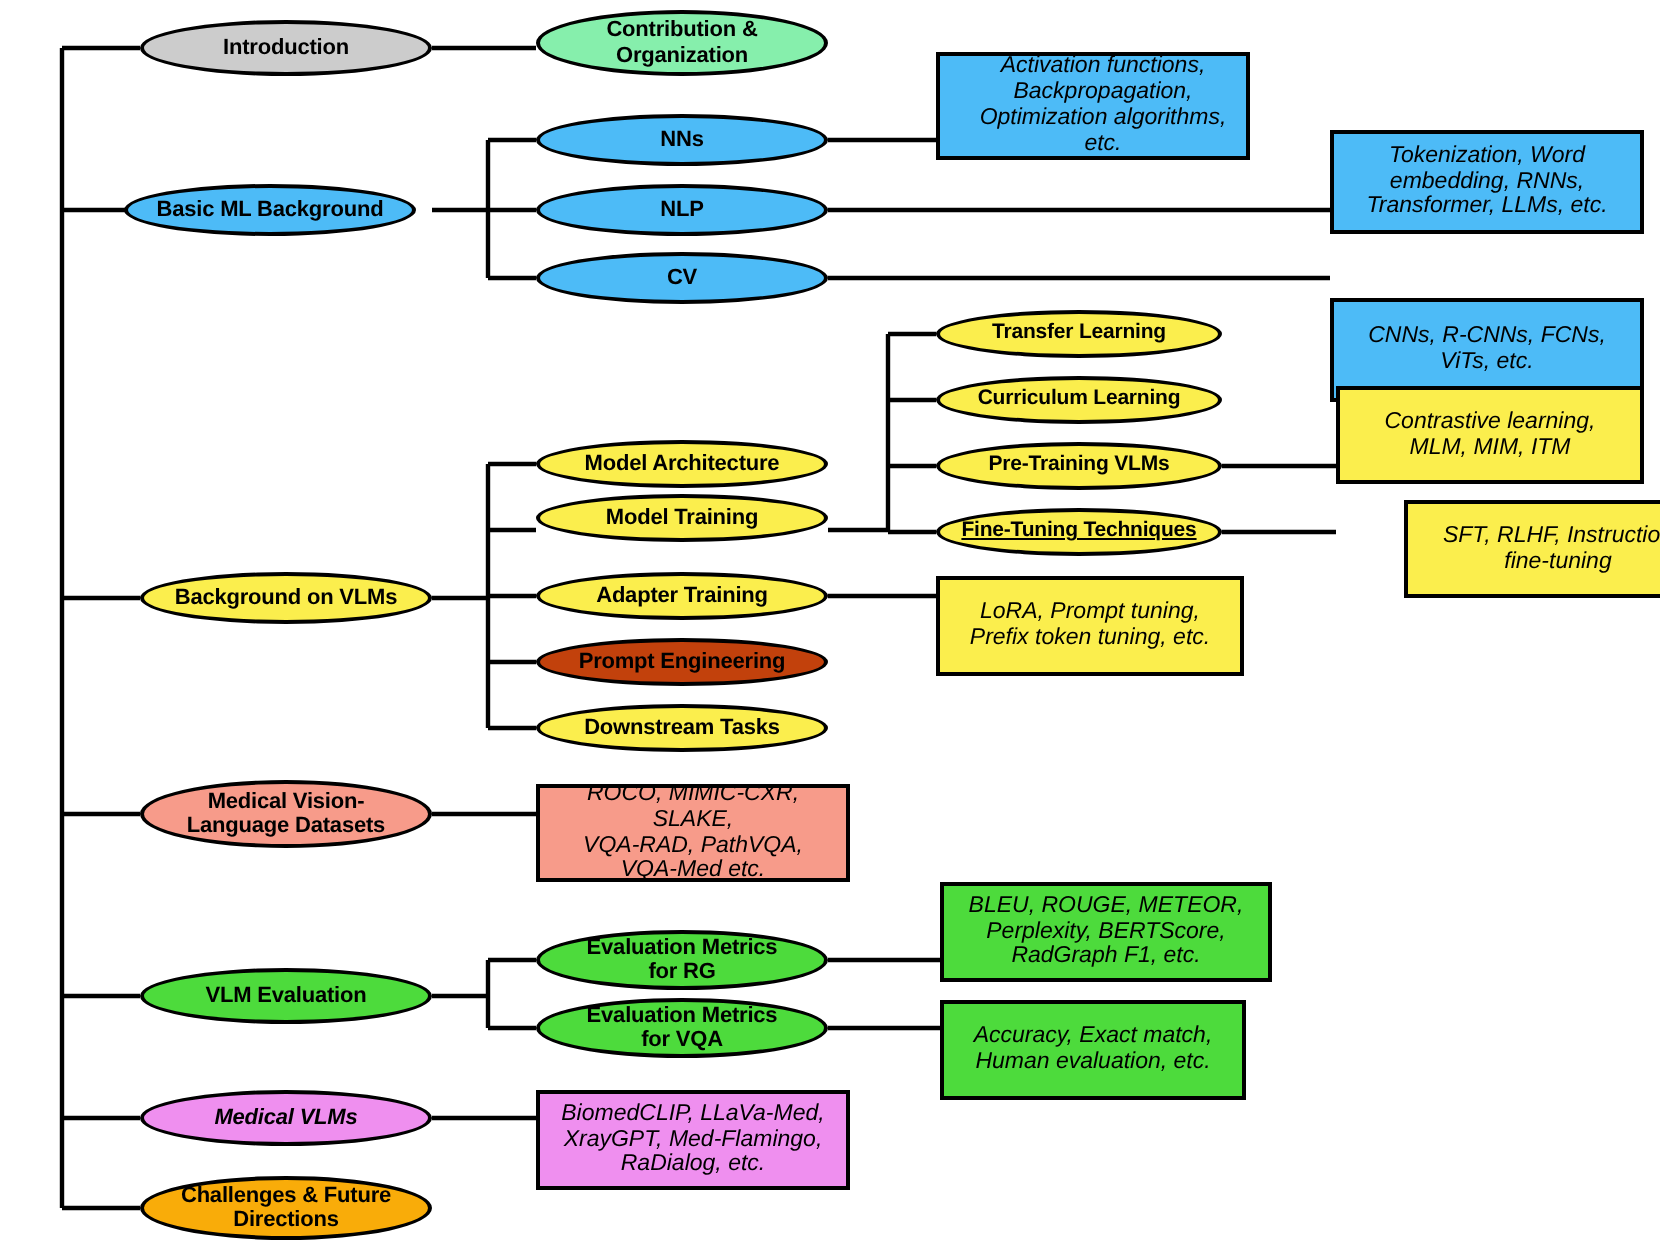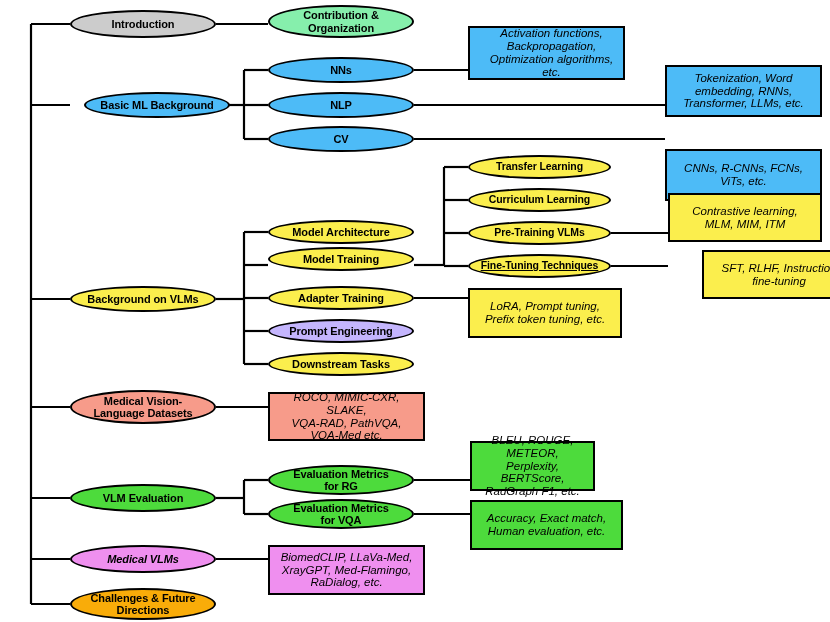--- a/index.html
+++ b/index.html
@@ -118,21 +118,21 @@
   </svg>
 
   <div class="node ellipse" style="left:70px;top:10px;width:146px;height:28px;background:#cccccc;">
     <span>Introduction</span>
   </div>
 
   <div class="node ellipse" style="left:268px;top:5px;width:146px;height:33px;background:#86efac;">
     <span>Contribution &amp;<br>Organization</span>
   </div>
 
-  <div class="node ellipse" style="left:84px;top:92px;width:146px;height:26px;background:#4dbbf7;">
+  <div class="node ellipse" style="left:62px;top:92px;width:146px;height:26px;background:#4dbbf7;">
     <span>Basic ML Background</span>
   </div>
 
   <div class="node ellipse" style="left:268px;top:57px;width:146px;height:26px;background:#4dbbf7;">
     <span>NNs</span>
   </div>
 
   <div class="node ellipse" style="left:268px;top:92px;width:146px;height:26px;background:#4dbbf7;">
     <span>NLP</span>
   </div>
@@ -162,21 +162,21 @@
   </div>
 
   <div class="node ellipse" style="left:268px;top:247px;width:146px;height:24px;background:#fbee4d;">
     <span>Model Training</span>
   </div>
 
   <div class="node ellipse" style="left:268px;top:286px;width:146px;height:24px;background:#fbee4d;">
     <span>Adapter Training</span>
   </div>
 
-  <div class="node ellipse" style="left:268px;top:319px;width:146px;height:24px;background:#c4b5fd;">
+  <div class="node ellipse" style="left:268px;top:319px;width:146px;height:24px;background:#c2410c;">
     <span>Prompt Engineering</span>
   </div>
 
   <div class="node ellipse" style="left:268px;top:352px;width:146px;height:24px;background:#fbee4d;">
     <span>Downstream Tasks</span>
   </div>
 
   <div class="node ellipse small" style="left:468px;top:155px;width:143px;height:24px;background:#fbee4d;">
     <span>Transfer Learning</span>
   </div>
@@ -218,21 +218,21 @@
   </div>
 
   <div class="node ellipse" style="left:268px;top:465px;width:146px;height:30px;background:#4ddb3c;">
     <span>Evaluation Metrics<br>for RG</span>
   </div>
 
   <div class="node ellipse" style="left:268px;top:499px;width:146px;height:30px;background:#4ddb3c;">
     <span>Evaluation Metrics<br>for VQA</span>
   </div>
 
-  <div class="node box" style="left:470px;top:441px;width:125px;height:50px;background:#4ddb3c;">
+  <div class="node box" style="left:470px;top:441px;width:166px;height:50px;background:#4ddb3c;">
     <span>BLEU, ROUGE, METEOR,<br>Perplexity, BERTScore,<br>RadGraph F1, etc.</span>
   </div>
 
   <div class="node box" style="left:470px;top:500px;width:153px;height:50px;background:#4ddb3c;">
     <span>Accuracy, Exact match,<br>Human evaluation, etc.</span>
   </div>
 
   <div class="node ellipse" style="left:70px;top:545px;width:146px;height:28px;background:#ef8fef;font-style:italic;">
     <span>Medical VLMs</span>
   </div>

